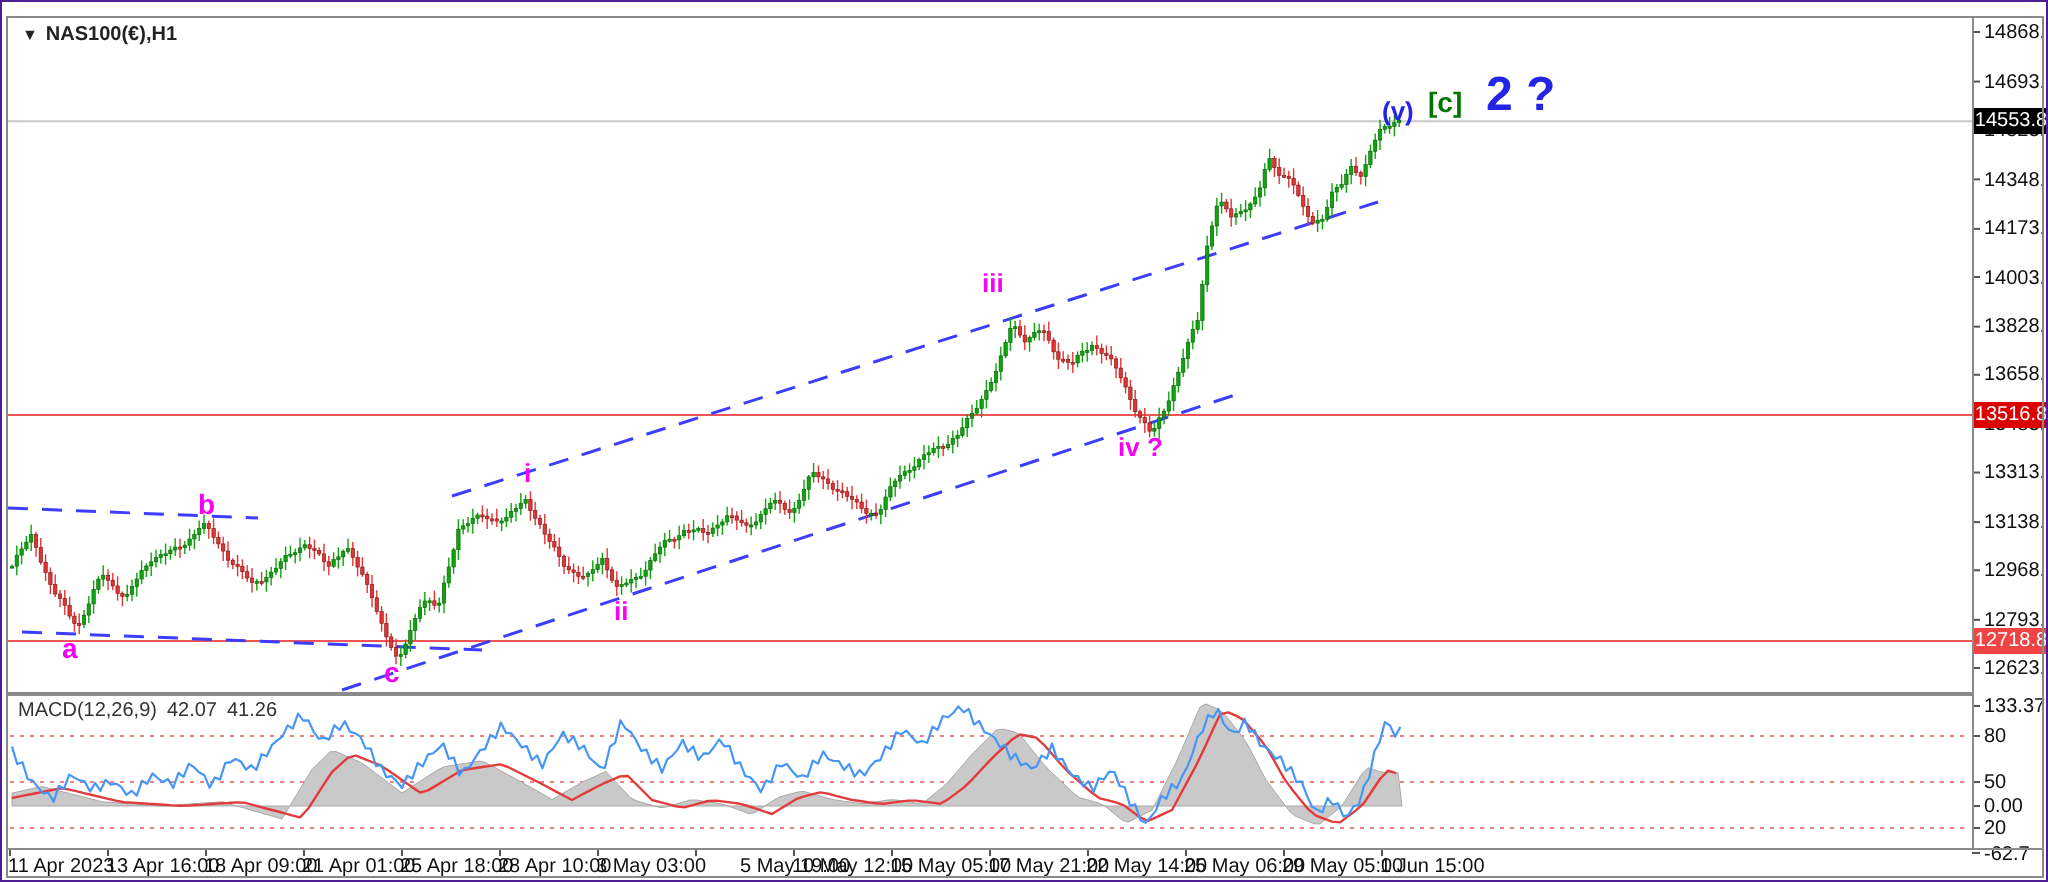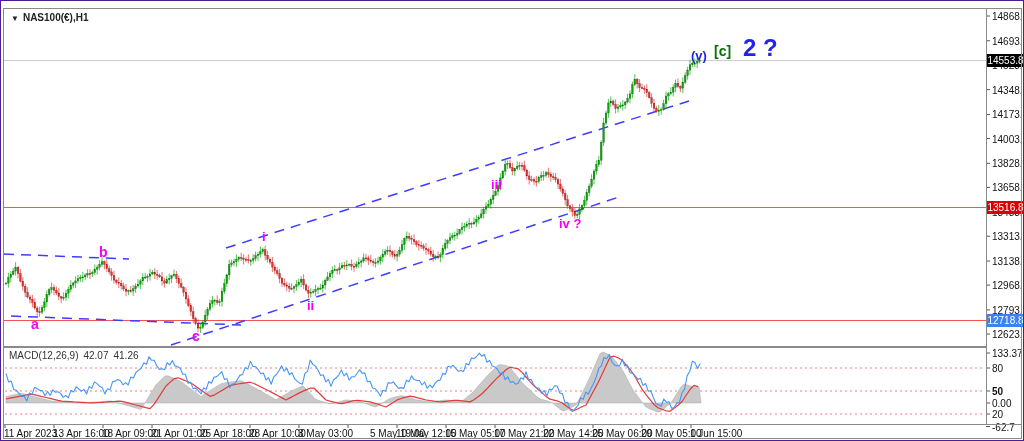--- a/index.html
+++ b/index.html
@@ -689,24 +689,24 @@
       <div class="axis-label" style="left: 991px; top: 157.314px;">13828.6</div>
       <div class="axis-label" style="left: 991px; top: 181.394px;">13658.6</div>
       <div class="axis-label" style="left: 991px; top: 206.183px;">13483.6</div>
       <div class="axis-label" style="left: 991px; top: 230.263px;">13313.6</div>
       <div class="axis-label" style="left: 991px; top: 255.051px;">13138.6</div>
       <div class="axis-label" style="left: 991px; top: 279.131px;">12968.6</div>
       <div class="axis-label" style="left: 991px; top: 303.92px;">12793.6</div>
       <div class="axis-label" style="left: 991px; top: 328px;">12623.6</div>
       <div class="pricebox" style="top: 53.0908px; background: rgb(0, 0, 0);">14553.8</div>
       <div class="pricebox" style="top: 199.98px; background: rgb(221, 0, 0);">13516.8</div>
-      <div class="pricebox" style="top: 313.015px; background: #3b82f6;">12718.8</div>
+      <div class="pricebox" style="top: 313.015px; background: #ef4444;">12718.8</div>
       <div class="axis-label" style="left: 991px; top: 347px;">133.37</div>
       <div class="axis-label" style="left: 991px; top: 362px;">80</div>
-      <div class="axis-label" style="left: 991px; top: 385px; font-weight: bold;">50</div>
+      <div class="axis-label" style="left: 991px; top: 385px;">50</div>
       <div class="axis-label" style="left: 991px; top: 396.996px;">0.00</div>
       <div class="axis-label" style="left: 991px; top: 408px;">20</div>
       <div class="axis-label" style="left: 991px; top: 420.5px;">-62.7</div>
       <div class="axis-label" style="left: 3px; top: 427px;">11 Apr 2023</div>
       <div class="axis-label" style="left: 52px; top: 427px;">13 Apr 16:00</div>
       <div class="axis-label" style="left: 101px; top: 427px;">18 Apr 09:00</div>
       <div class="axis-label" style="left: 150px; top: 427px;">21 Apr 01:00</div>
       <div class="axis-label" style="left: 199px; top: 427px;">25 Apr 18:00</div>
       <div class="axis-label" style="left: 248px; top: 427px;">28 Apr 10:00</div>
       <div class="axis-label" style="left: 297px; top: 427px;">3 May 03:00</div>
@@ -716,21 +716,21 @@
       <div class="axis-label" style="left: 493px; top: 427px;">17 May 21:00</div>
       <div class="axis-label" style="left: 542px; top: 427px;">22 May 14:00</div>
       <div class="axis-label" style="left: 591px; top: 427px; text-align: right;">25 May 06:00</div>
       <div class="axis-label" style="left: 640px; top: 427px;">29 May 05:00</div>
       <div class="axis-label" style="left: 689px; top: 427px;">1 Jun 15:00</div>
       <div class="wave" style="left: 30px; top: 315px; color: rgb(244, 0, 244); font-size: 14px;">a</div>
       <div class="wave" style="left: 98px; top: 243px; color: rgb(244, 0, 244); font-size: 14px;">b</div>
       <div class="wave" style="left: 191px; top: 327px; color: rgb(244, 0, 244); font-size: 14px;">c</div>
       <div class="wave" style="left: 261px; top: 228px; color: rgb(244, 0, 244); font-size: 13px;">i</div>
       <div class="wave" style="left: 306px; top: 297px; color: rgb(244, 0, 244); font-size: 13px;">ii</div>
-      <div class="wave" style="left: 490px; top: 133px; color: rgb(244, 0, 244); font-size: 13px; margin-top: 43px;">iii</div>
+      <div class="wave" style="left: 490px; top: 133px; color: rgb(244, 0, 244); font-size: 13px;">iii</div>
       <div class="wave" style="left: 558px; top: 215px; color: rgb(244, 0, 244); font-size: 13px; text-align: right;">iv ?</div>
       <div class="wave" style="left: 690px; top: 47px; color: rgb(36, 36, 232); font-size: 13px;">(v)</div>
       <div class="wave" style="left: 713px; top: 42px; color: rgb(0, 117, 0); font-size: 14px;">[c]</div>
       <div class="wave" style="left: 742px; top: 33px; color: rgb(36, 36, 232); font-size: 24px;">2 ?</div>
     </div>
 
   <div class="frame"></div>
   <div class="vaxis-sep"></div>
   <div class="pane-sep"></div>
   <div class="taxis-sep"></div>

